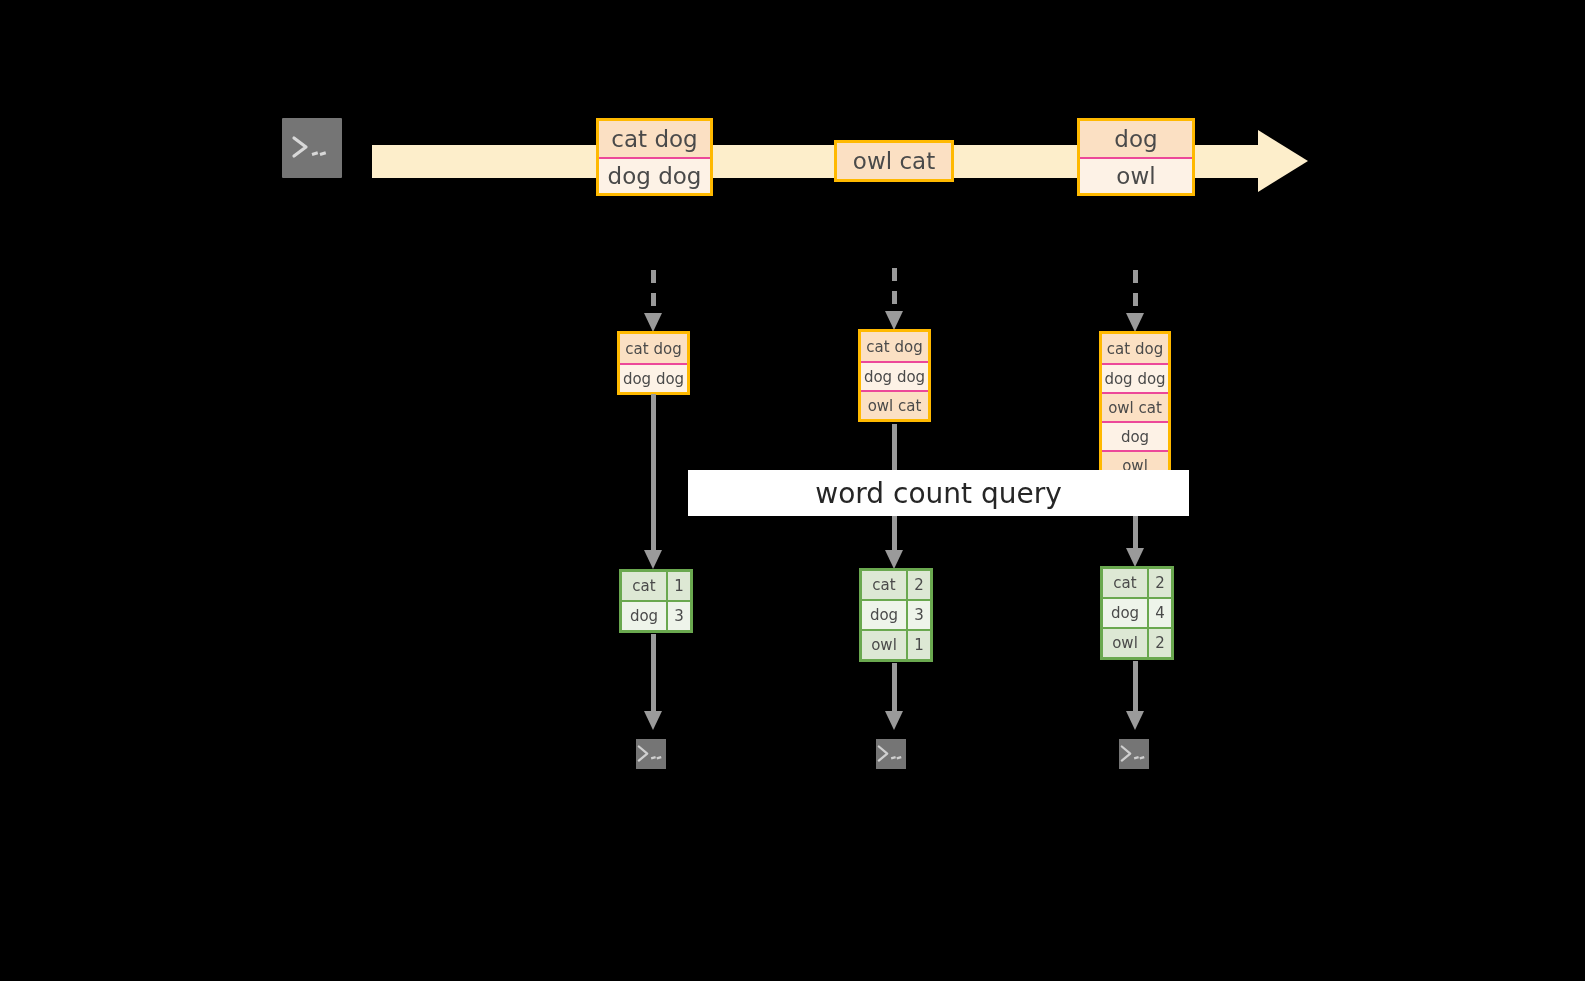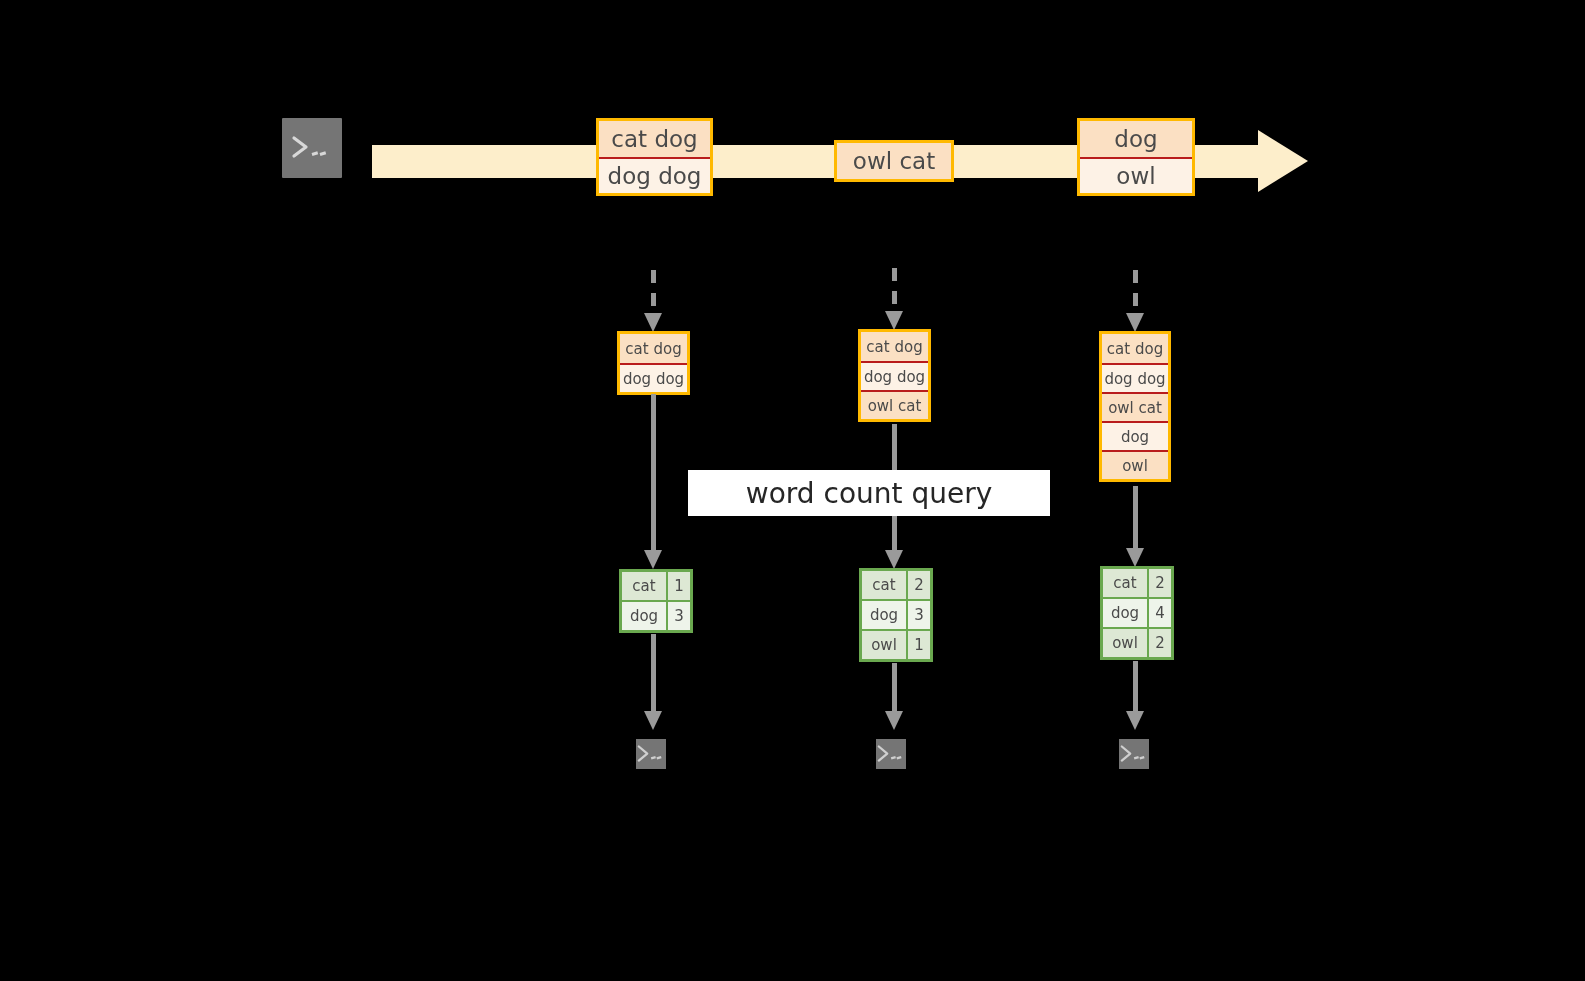--- a/index.html
+++ b/index.html
@@ -76,21 +76,21 @@
   .rec .row {
     box-sizing: border-box;
     display: flex;
     align-items: center;
     justify-content: center;
     color: #4a4a4a;
     white-space: nowrap;
   }
   .rec .row.dark  { background: #fbe0c3; }
   .rec .row.light { background: #fdf2e6; }
-  .rec .row + .row { border-top: 2px solid #b91c1c; }
+  .rec .row + .row { border-top: 2px solid #ec4899; }
 
   
   .rec-top { }
   .rec-top .row { height: 36px; font-size: 23px; }
   #rec-top-1 { left: 596px;  top: 106px; width: 117px; }
   #rec-top-2 { left: 834px;  top: 128px; width: 120px; }
   #rec-top-3 { left: 1077px; top: 106px; width: 118px; }
   #rec-top-2 .row { height: 36px; }
 
   
@@ -140,21 +140,21 @@
     width: 0; height: 0;
     border-left: 9.5px solid transparent;
     border-right: 9.5px solid transparent;
     border-top: 19px solid #9a9a9a;
   }
 
   
   .query-label {
     position: absolute;
     left: 688px; top: 458px;
-    width: 362px; height: 46px;
+    width: 501px; height: 46px;
     background: #ffffff;
     display: flex;
     align-items: center;
     justify-content: center;
     font-size: 28px;
     color: #262626;
     white-space: nowrap;
   }
 </style>
 </head>

